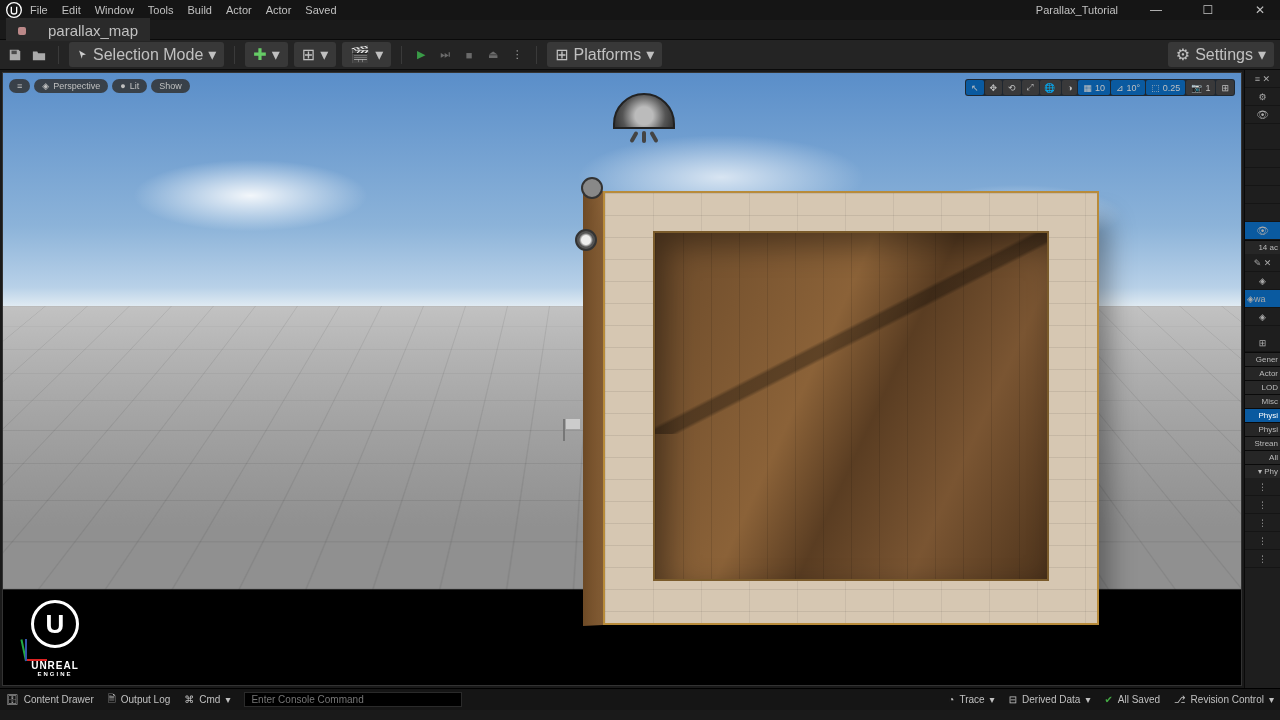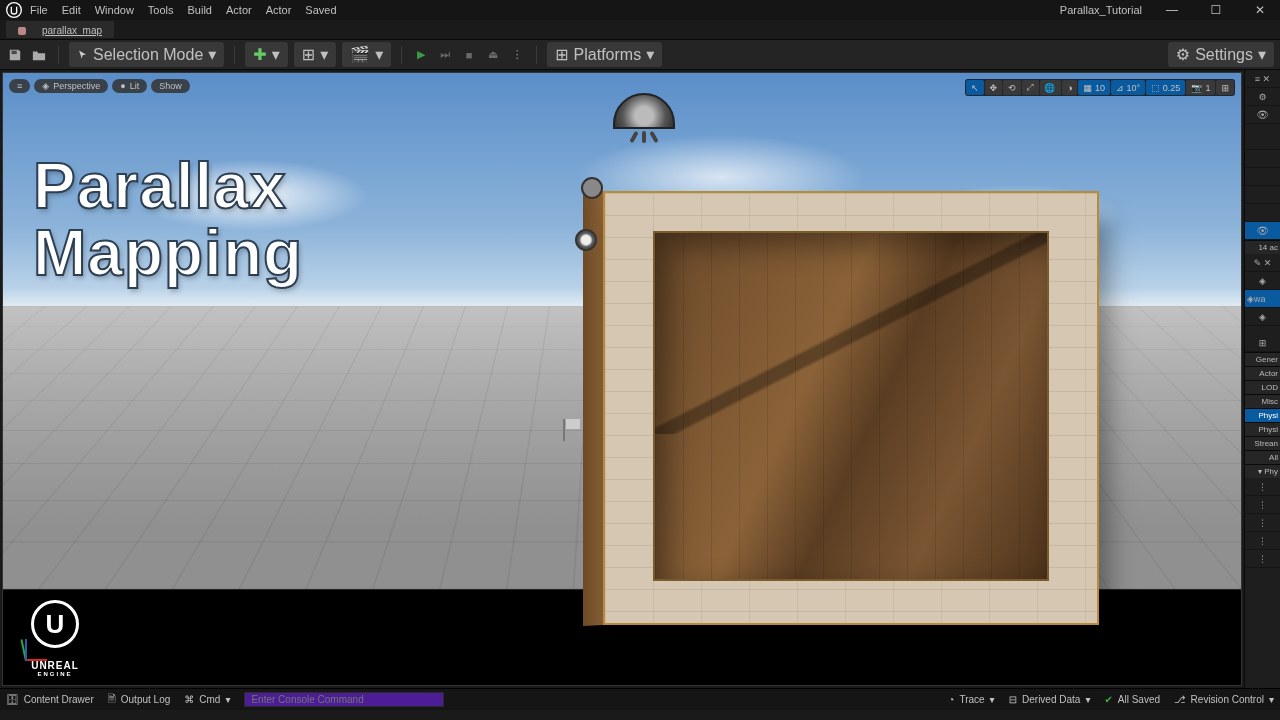--- a/index.html
+++ b/index.html
@@ -3,26 +3,26 @@
 <meta charset="utf-8">
 <style>
 * { margin: 0; padding: 0; box-sizing: border-box; font-family: "Segoe UI", Arial, sans-serif; user-select: none; }
 body { width: 1280px; height: 720px; background: #1a1a1a; color: #c0c0c0; font-size: 11px; overflow: hidden; position: relative; }
 
 
 .titlebar { height: 20px; background: #151515; display: flex; align-items: center; padding: 0 6px; }
 .ue-logo { width: 16px; height: 16px; margin-right: 8px; }
 .menu { display: flex; gap: 14px; }
 .menu span { cursor: pointer; }
-.title-right { margin-left: auto; display: flex; gap: 16px; align-items: center; }
+.title-right { margin-left: auto; display: flex; gap: 24px; align-items: center; }
 .winbtn { width: 28px; text-align: center; font-size: 12px; }
 
 
 .tabrow { height: 20px; background: #1a1a1a; display: flex; align-items: center; padding-left: 6px; border-bottom: 1px solid #0a0a0a; }
-.tab { background: #2a2a2a; padding: 2px 12px; border-top: 2px solid #2a2a2a; display: flex; align-items: center; gap: 16px; font-size: 10px; text-decoration: underline; }
+.tab { background: #2a2a2a; padding: 2px 12px; border-top: 2px solid #2a2a2a; display: flex; align-items: center; gap: 22px; font-size: 15px; }
 .tab .dot { width: 8px; height: 8px; background: #b88; border-radius: 2px; }
 
 
 .toolbar { height: 30px; background: #242424; display: flex; align-items: center; padding: 0 6px; gap: 10px; border-bottom: 1px solid #0a0a0a; }
 .tb-icon { width: 18px; height: 18px; display: flex; align-items: center; justify-content: center; opacity: .8; cursor: pointer; }
 .tb-group { display: flex; gap: 6px; align-items: center; }
 .tb-btn { background: #383838; padding: 3px 8px; border-radius: 3px; display: flex; align-items: center; gap: 5px; cursor: pointer; font-size: 16px; }
 .sep { width: 1px; height: 18px; background: #3a3a3a; }
 .play { color: #3fb950; }
 .dim { opacity: .45; }
@@ -81,21 +81,21 @@
 .rp-row { height: 18px; display: flex; align-items: center; justify-content: center; border-bottom: 1px solid #151515; cursor: pointer; color:#aaa; }
 .rp-row.eye::before { content: "👁"; font-size: 10px; }
 .rp-gap { height: 8px; }
 .rp-section { background: #262626; padding: 2px; text-align: right; font-size: 8px; color: #bbb; border-top: 1px solid #0a0a0a; white-space: nowrap; overflow: hidden; }
 .rp-section.active { background: #0a5aa0; color: #fff; }
 .rp-item { height: 14px; }
 
 
 .statusbar { height: 22px; background: #151515; display: flex; align-items: center; padding: 0 6px; gap: 14px; border-top: 1px solid #000; font-size: 10px; }
 .status-item { display: flex; align-items: center; gap: 5px; cursor: pointer; }
-.statusbar input { background: #4c1d95; border: 1px solid #2a2a2a; color: #888; padding: 1px 6px; width: 200px; font-size: 10px; }
+.statusbar input { background: #000000; border: 1px solid #2a2a2a; color: #888; padding: 1px 6px; width: 218px; font-size: 10px; }
 .status-right { margin-left: auto; display: flex; gap: 14px; }
 svg { display: block; }
 </style>
 </head>
 <body>
 
 <div class="titlebar">
   <svg class="ue-logo" viewBox="0 0 24 24">
       <circle cx="12" cy="12" r="11" fill="none" stroke="#fff" stroke-width="2"></circle>
       <path d="M8 7v8c0 2 2 3 4 3s4-1 4-3V7" fill="none" stroke="#fff" stroke-width="2"></path>
@@ -200,24 +200,20 @@
     <div class="sprite" style="top:104px;left:578px">
         <div class="small-ico"></div>
       </div>
     <div class="sprite" style="top:156px;left:572px">
         <div class="small-ico" style="background:radial-gradient(circle,#eee 35%,#555 55%)"></div>
       </div>
     <div class="sprite" style="top:346px;left:560px">
         <div class="flag"></div>
       </div>
 
-    <div class="overlay-title">
-      <div>Parallax</div>
-      <div>Mapping</div>
-    </div>
 
     <div class="vp-topleft">
       <div class="vp-pill">≡</div>
       <div class="vp-pill">
           <span>◈</span>
           <span>Perspective</span>
         </div>
       <div class="vp-pill">
           <span>●</span>
           <span>Lit</span>

